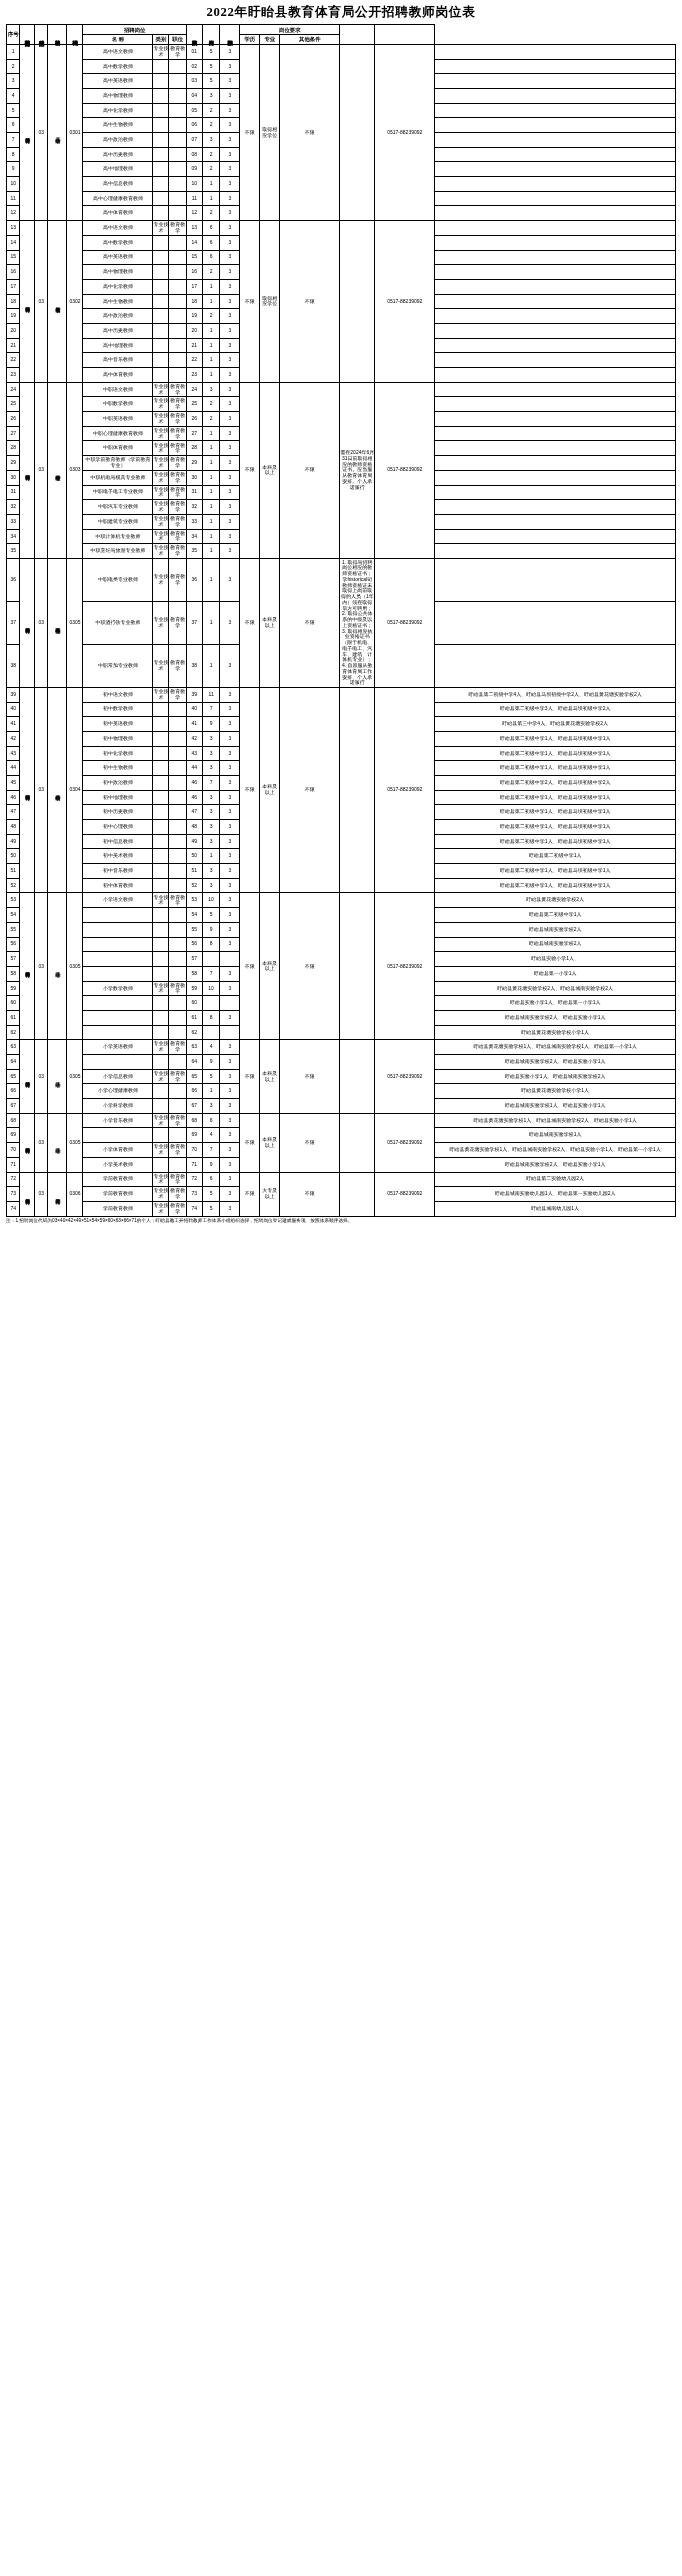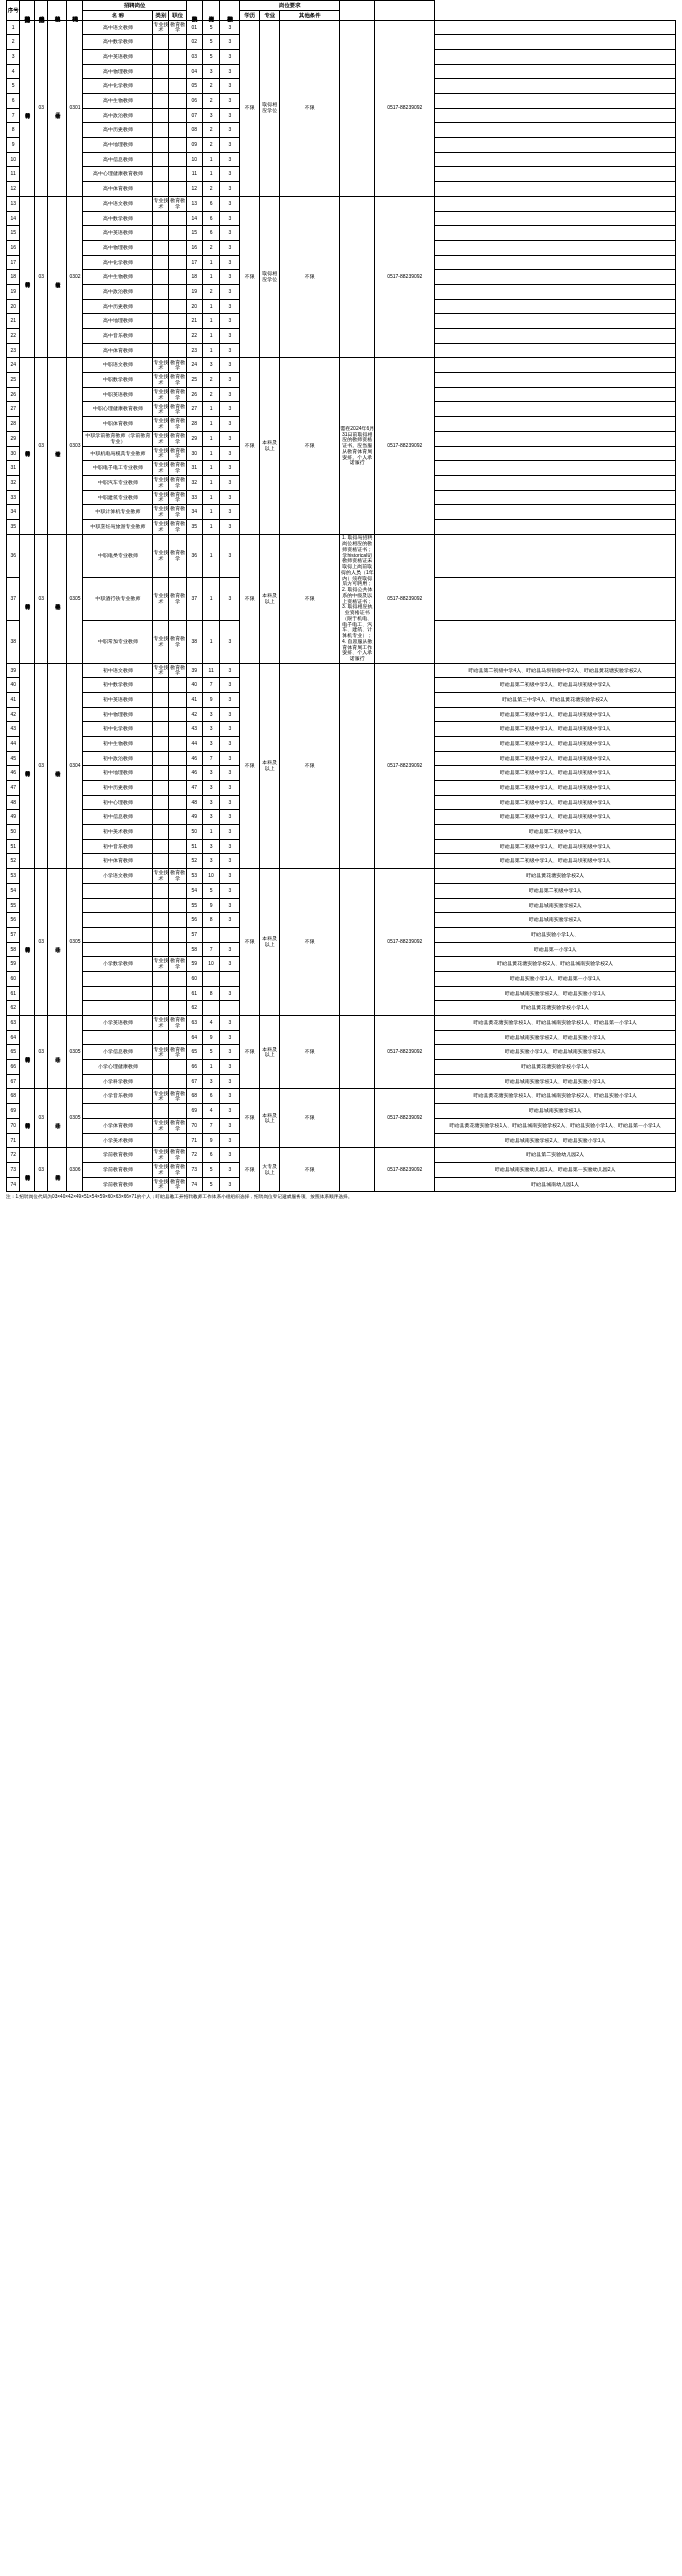--- a/index.html
+++ b/index.html
@@ -54,20 +54,21 @@
     line-height:1.25;
     text-align:left;
     font-family:"Liberation Sans","DejaVu Sans",sans-serif;
   }
 </style>
 </head>
 <body>
 
 <div class="page">
 
+  <div class="title">2022年盱眙县教育体育局公开招聘教师岗位表</div>
 
   <table class="main">
     <colgroup>
       <col style="width:13.4px">
         <col style="width:14.7px">
         <col style="width:13.4px">
       <col style="width:19px">
         <col style="width:16px">
       <col style="width:70px">
         <col style="width:16px">

